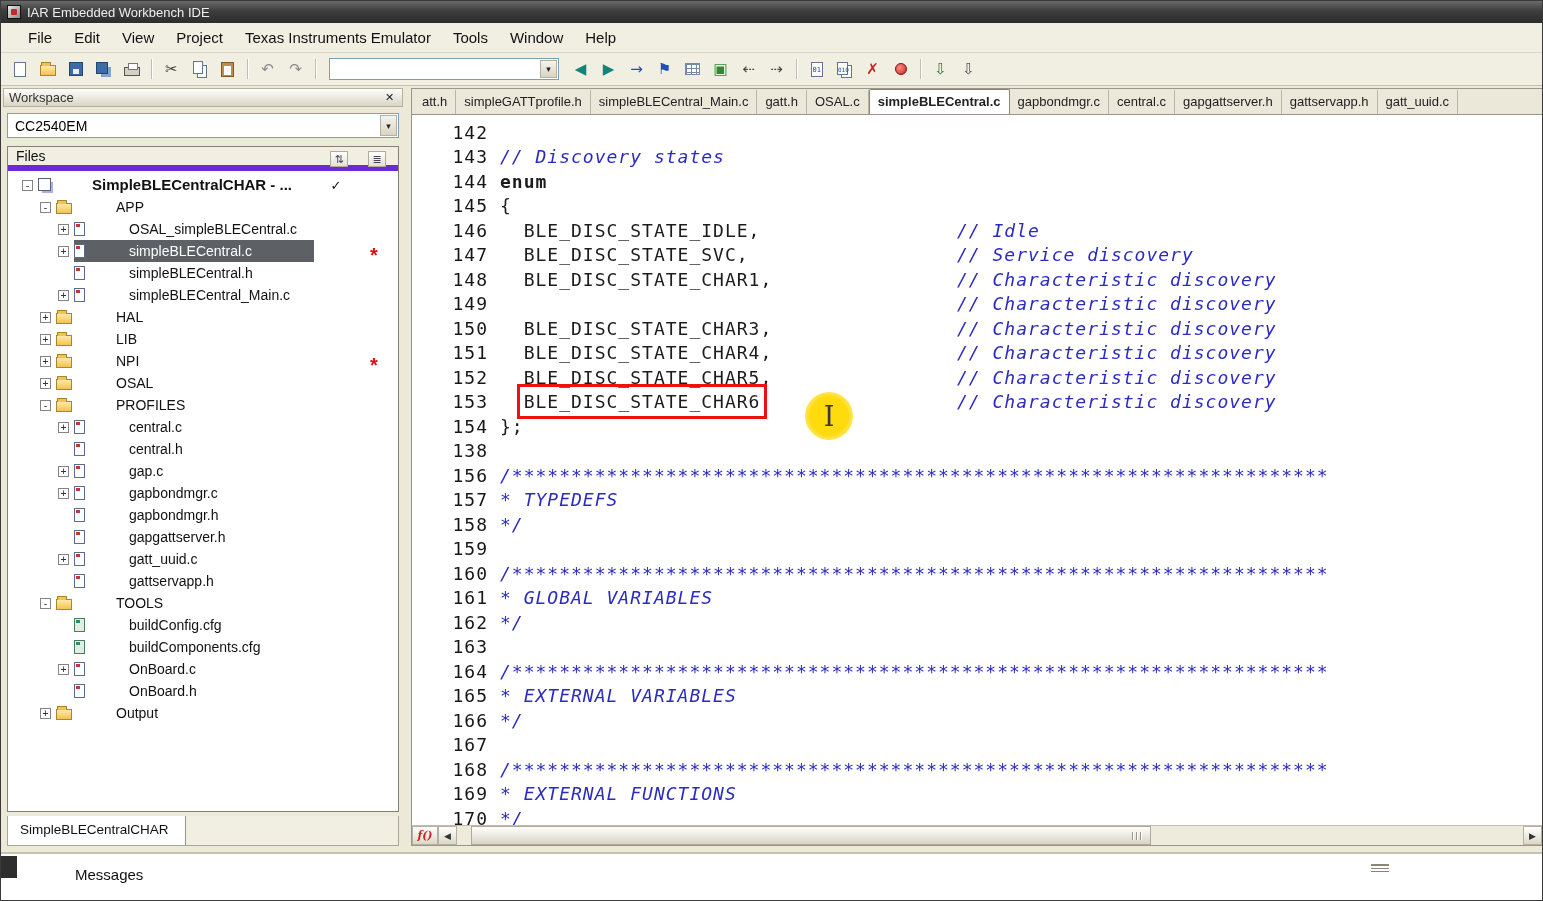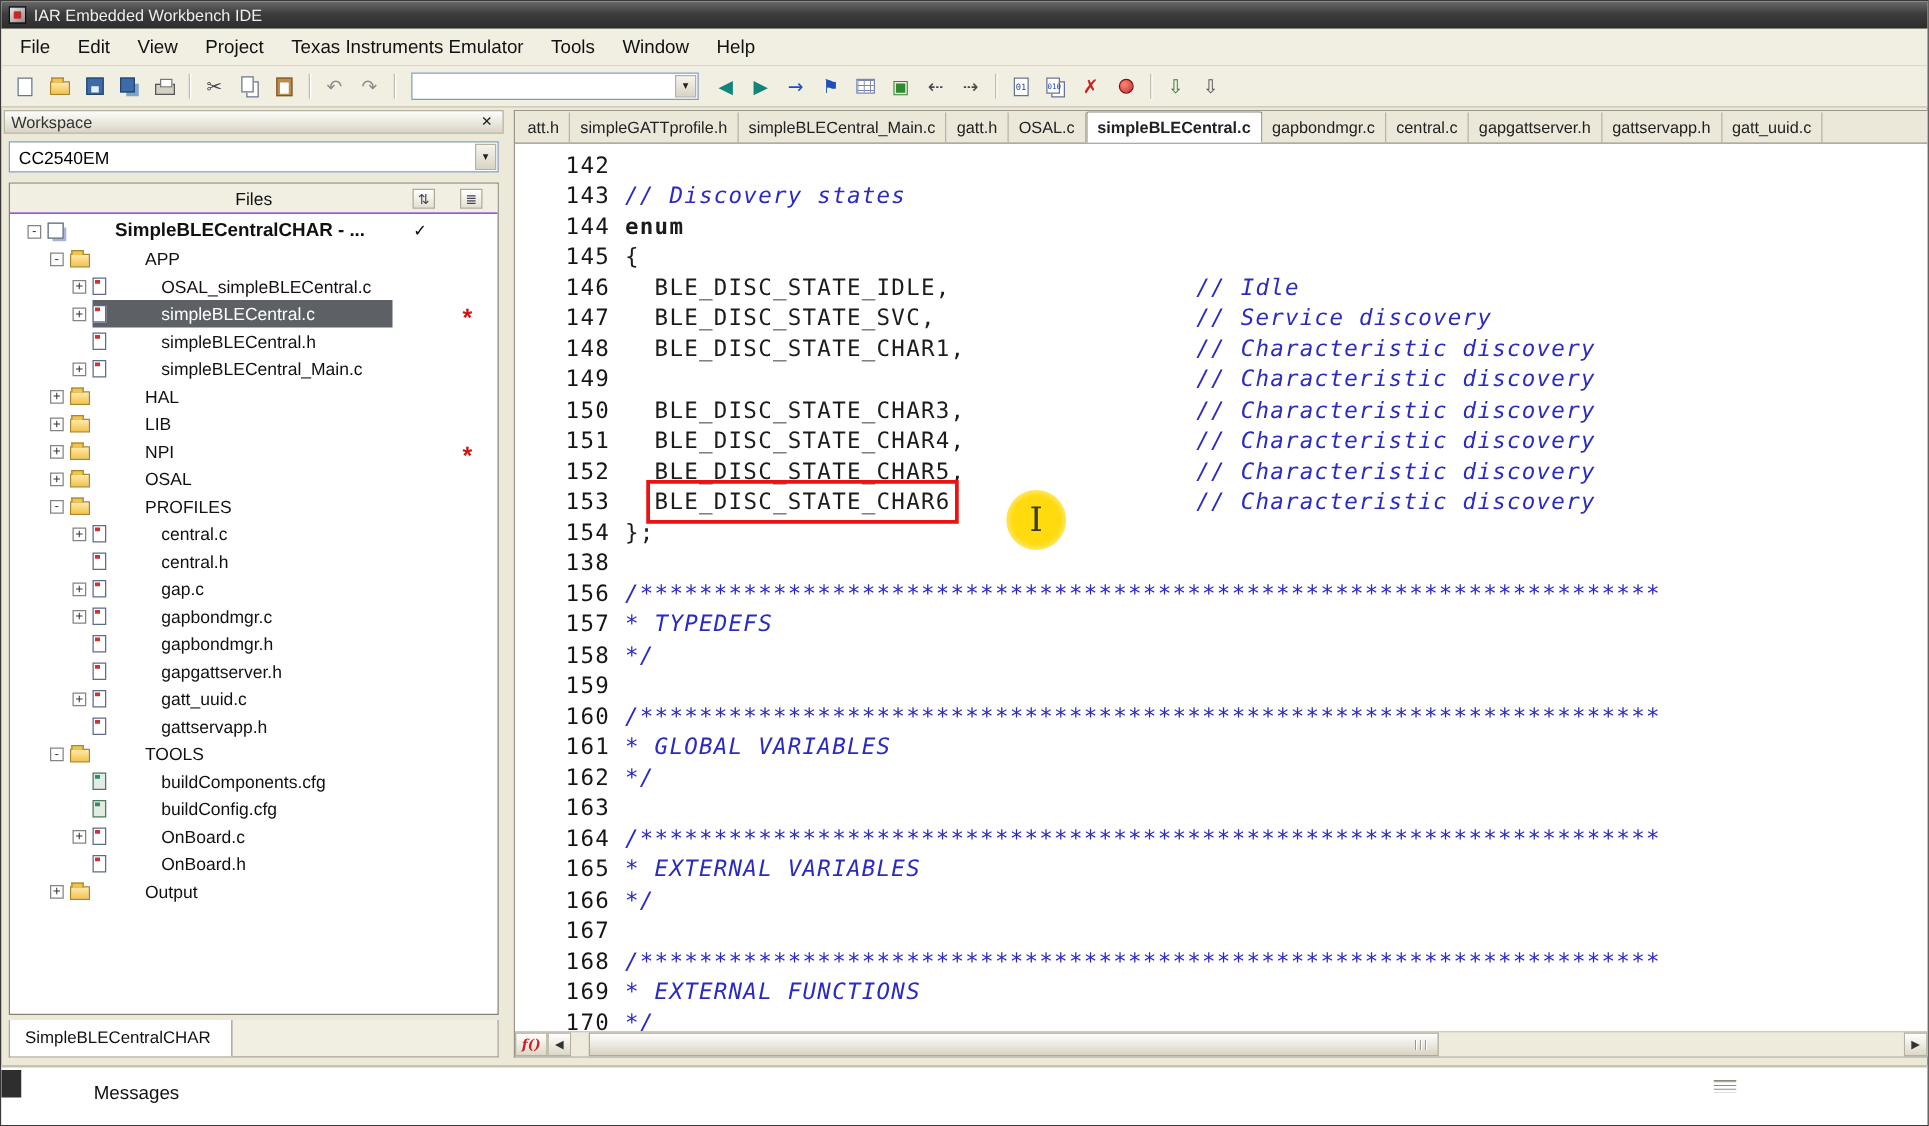--- a/index.html
+++ b/index.html
@@ -13,21 +13,21 @@
   .titlebar { position:absolute; top:0; left:0; right:0; height:22px;
     background:linear-gradient(#6a6a6a,#3d3d3d 45%,#2c2c2c);
     color:#eee; display:flex; align-items:center; padding:0 6px; font-size:13px; }
   .app-icon { width:14px; height:14px; margin-right:6px; border:1px solid #111;
     background:linear-gradient(135deg,#e8e8e8,#8b8b8b); position:relative; flex:none; }
   .app-icon::after { content:""; position:absolute; left:3px; top:3px; width:6px; height:6px;
     background:#c62828; border-radius:1px; }
   
   .menubar { position:absolute; top:22px; left:0; right:0; height:30px;
     background:#f1eee2; border-bottom:1px solid #dcd8c8;
-    display:flex; align-items:center; padding-left:4px; font-size:15px; color:#111; }
+    display:flex; align-items:center; padding-left:16px; font-size:15px; color:#111; }
   .menu-item { padding:4px 11px; cursor:default; }
   
   .toolbar { position:absolute; top:52px; left:0; right:0; height:33px;
     background:#f1eee2; border-bottom:1px solid #c6c2b2;
     display:flex; align-items:center; padding-left:6px; gap:3px; }
   .tbtn { width:25px; height:25px; display:flex; align-items:center; justify-content:center;
     border:1px solid transparent; border-radius:2px; flex:none; }
   .tsep { width:1px; height:20px; background:#c2beae; box-shadow:1px 0 0 #fff; margin:0 4px; flex:none; }
   .gi { font-family:"DejaVu Sans", sans-serif; font-size:15px; line-height:1; }
   .tcombo { width:230px; height:22px; background:#fff; border:1px solid #7f9db9;
@@ -71,22 +71,22 @@
   
   .workspace { position:absolute; left:2px; top:87px; width:400px; height:758px; }
   .ws-header { height:19px; background:linear-gradient(#fdfdfb,#d9d5c5); border:1px solid #b6b2a2;
     display:flex; align-items:center; padding:0 5px; font-size:13px; color:#333; }
   .ws-close { margin-left:auto; width:15px; height:15px; display:flex; align-items:center; justify-content:center;
     font-size:11px; color:#222; font-family:"DejaVu Sans", sans-serif; }
   .ws-combo { position:absolute; left:4px; right:4px; top:25px; height:25px; background:#fff;
     border:1px solid #7f9db9; display:flex; align-items:center; padding-left:7px; font-size:14px; }
   .files-panel { position:absolute; left:4px; right:4px; top:58px; bottom:34px;
     border:1px solid #848276; background:#fff; }
-  .files-header { height:24px; background:#f1eee2; border-bottom:1px solid #6d28d9;
-    display:flex; align-items:center; padding:0 8px; font-size:14px; color:#111; position:relative;justify-content:center; }
+  .files-header { height:24px; background:#f1eee2; border-bottom:6px solid #6d28d9;
+    display:flex; align-items:center; padding:0 8px; font-size:14px; color:#111; position:relative; }
   .fh-ic { position:absolute; width:18px; height:16px; top:4px; border:1px solid #b0ac9c;
     background:linear-gradient(#fff,#e4e0d0); display:flex; align-items:center; justify-content:center;
     font-size:11px; color:#445; font-family:"DejaVu Sans", sans-serif; }
   .fh-ic1 { right:50px; } .fh-ic2 { right:12px; }
   .tree { position:absolute; top:24px; left:0; right:0; bottom:0; overflow:hidden; padding-top:3px;
     font-size:14px; color:#111; }
   .trow { height:22px; display:flex; align-items:center; position:relative;
     padding-left:14px; padding-right:84px; white-space:nowrap; }
   .tindent { flex:none; }
   .texp { width:11px; height:11px; flex:none; margin-right:5px; text-align:center;
@@ -441,29 +441,29 @@
           <span class="tmain">
             <span class="tico ico-folder"></span>
             <span class="tlbl">TOOLS</span>
           </span>
         </div>
         <div class="trow">
           <span class="tindent" style="width: 36px;"></span>
           <span class="texp"></span>
           <span class="tmain">
             <span class="tico ico-file-cfg"></span>
+            <span class="tlbl">buildConfig.cfg</span>
+          </span>
+        </div>
+        <div class="trow">
+          <span class="tindent" style="width: 36px;"></span>
+          <span class="texp"></span>
+          <span class="tmain">
+            <span class="tico ico-file-cfg"></span>
             <span class="tlbl">buildComponents.cfg</span>
-          </span>
-        </div>
-        <div class="trow">
-          <span class="tindent" style="width: 36px;"></span>
-          <span class="texp"></span>
-          <span class="tmain">
-            <span class="tico ico-file-cfg"></span>
-            <span class="tlbl">buildConfig.cfg</span>
           </span>
         </div>
         <div class="trow">
           <span class="tindent" style="width: 36px;"></span>
           <span class="texp box">+</span>
           <span class="tmain">
             <span class="tico ico-file"></span>
             <span class="tlbl">OnBoard.c</span>
           </span>
         </div>

